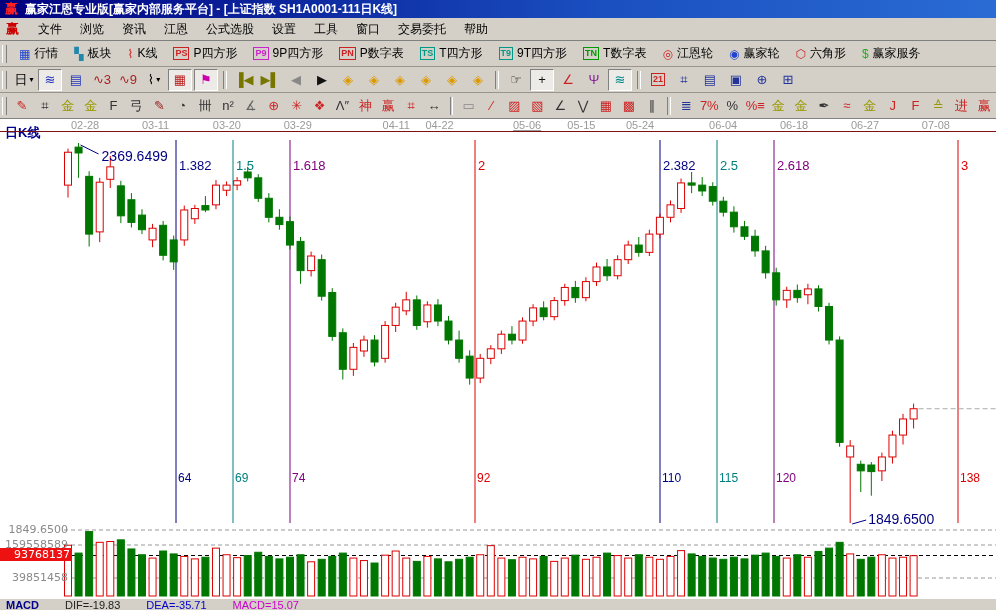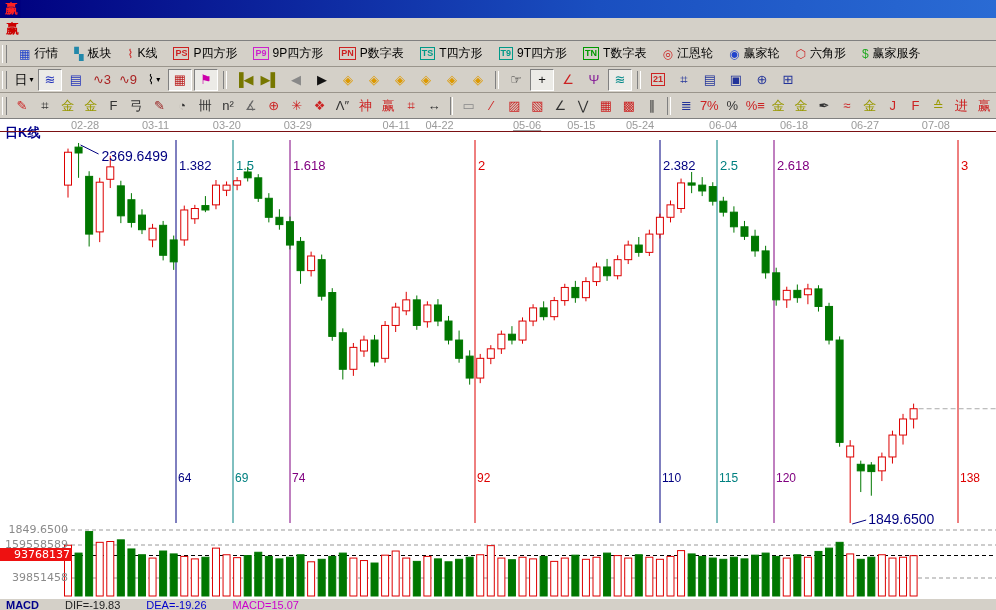--- a/index.html
+++ b/index.html
@@ -51,24 +51,26 @@
   #st-dea{color:#0000cc;}
   #st-macd{color:#cc00cc;}
   svg{position:absolute;left:0;top:0;}
   svg text{font-family:"Liberation Sans","DejaVu Sans",sans-serif;}
 </style>
 </head>
 <body>
 
 <div class="titlebar">
   <span class="logo">赢</span>
+  <span>赢家江恩专业版[赢家内部服务平台] - [上证指数  SH1A0001-111日K线]</span>
 </div>
 
 <div class="menubar">
   <span class="logo2">赢</span>
+  <span id="menu-items"><span class="mi">文件</span><span class="mi">浏览</span><span class="mi">资讯</span><span class="mi">江恩</span><span class="mi">公式选股</span><span class="mi">设置</span><span class="mi">工具</span><span class="mi">窗口</span><span class="mi">交易委托</span><span class="mi">帮助</span></span>
 </div>
 
 <div class="tbar" id="tbar1">
     <span class="grip"></span>
     <span class="tbtn">
       <span style="color: rgb(34, 68, 204);">▦</span>
       <span>行情</span>
     </span>
     <span class="tbtn">
       <span style="color: rgb(34, 136, 170);">▚</span>
@@ -644,15 +646,15 @@
   </svg>
 
 <div class="glabel" style="top:523px;">1849.6500</div>
 <div class="glabel" style="top:538px;">159558589</div>
 <div id="vbadge">93768137</div>
 <div class="glabel" style="top:571px;">39851458</div>
 
 <div id="statusbar">
   <span id="st-ind">MACD</span>
   <span id="st-dif">DIF=-19.83</span>
-  <span id="st-dea">DEA=-19.26</span>
+  <span id="st-dea">DEA=-35.71</span>
   <span id="st-macd">MACD=15.07</span>
 </div>
 
 </body></html>

